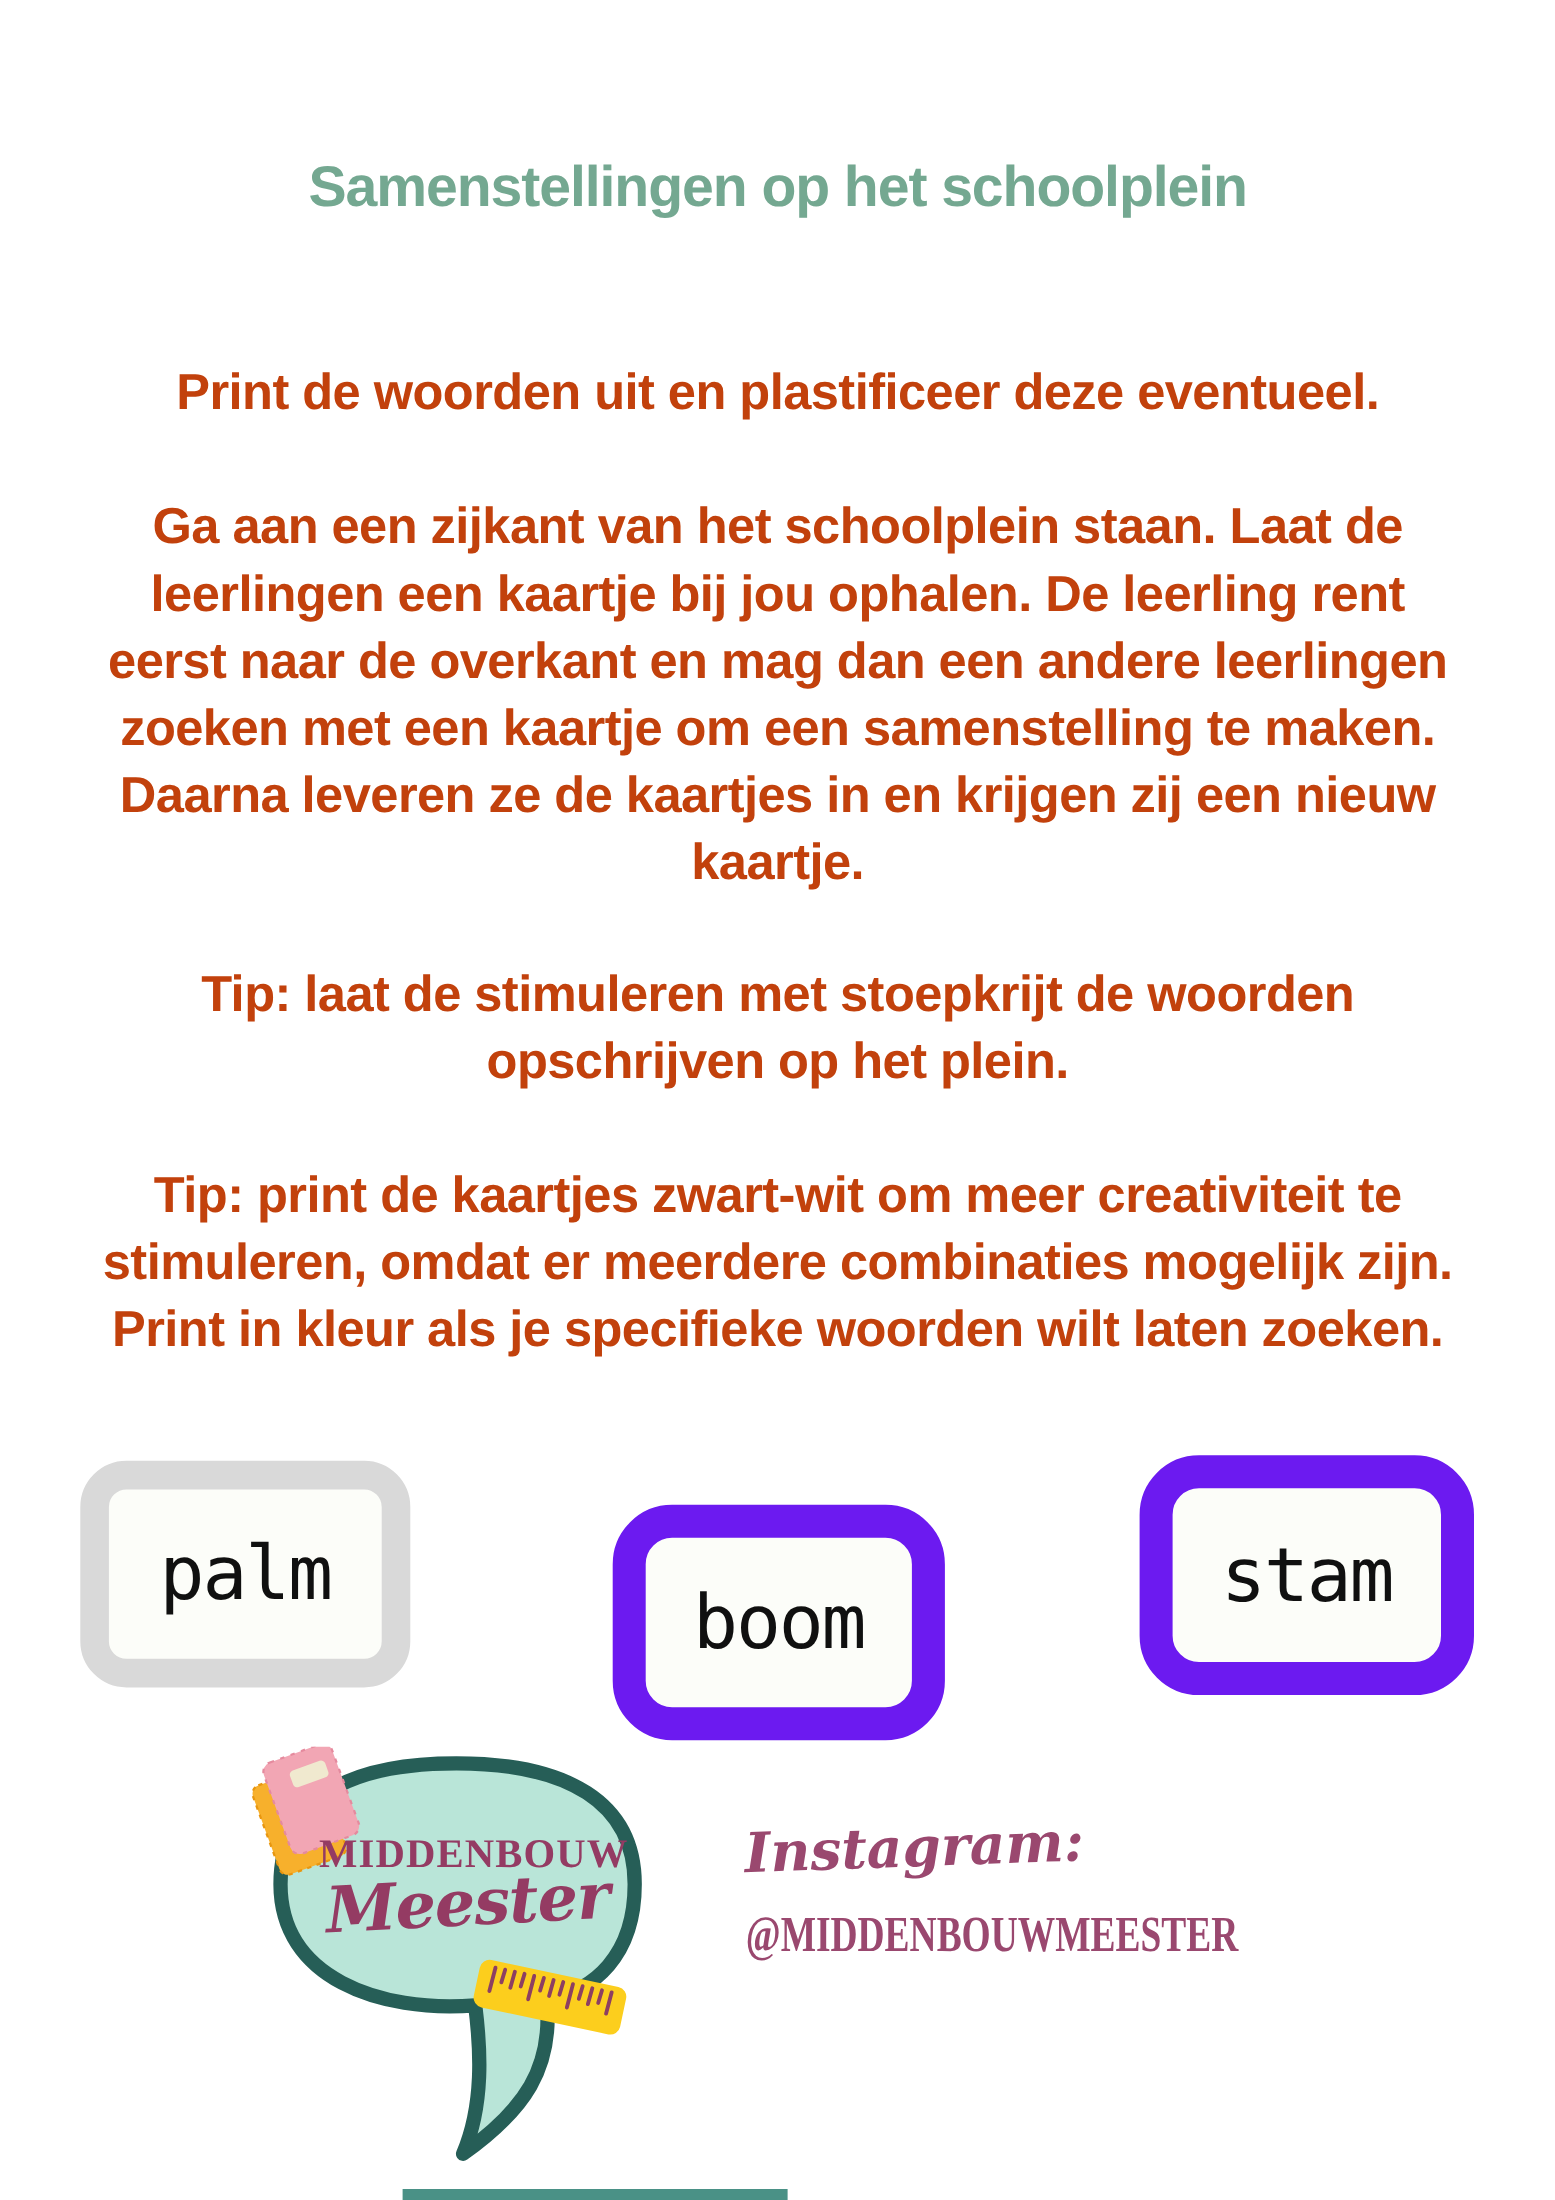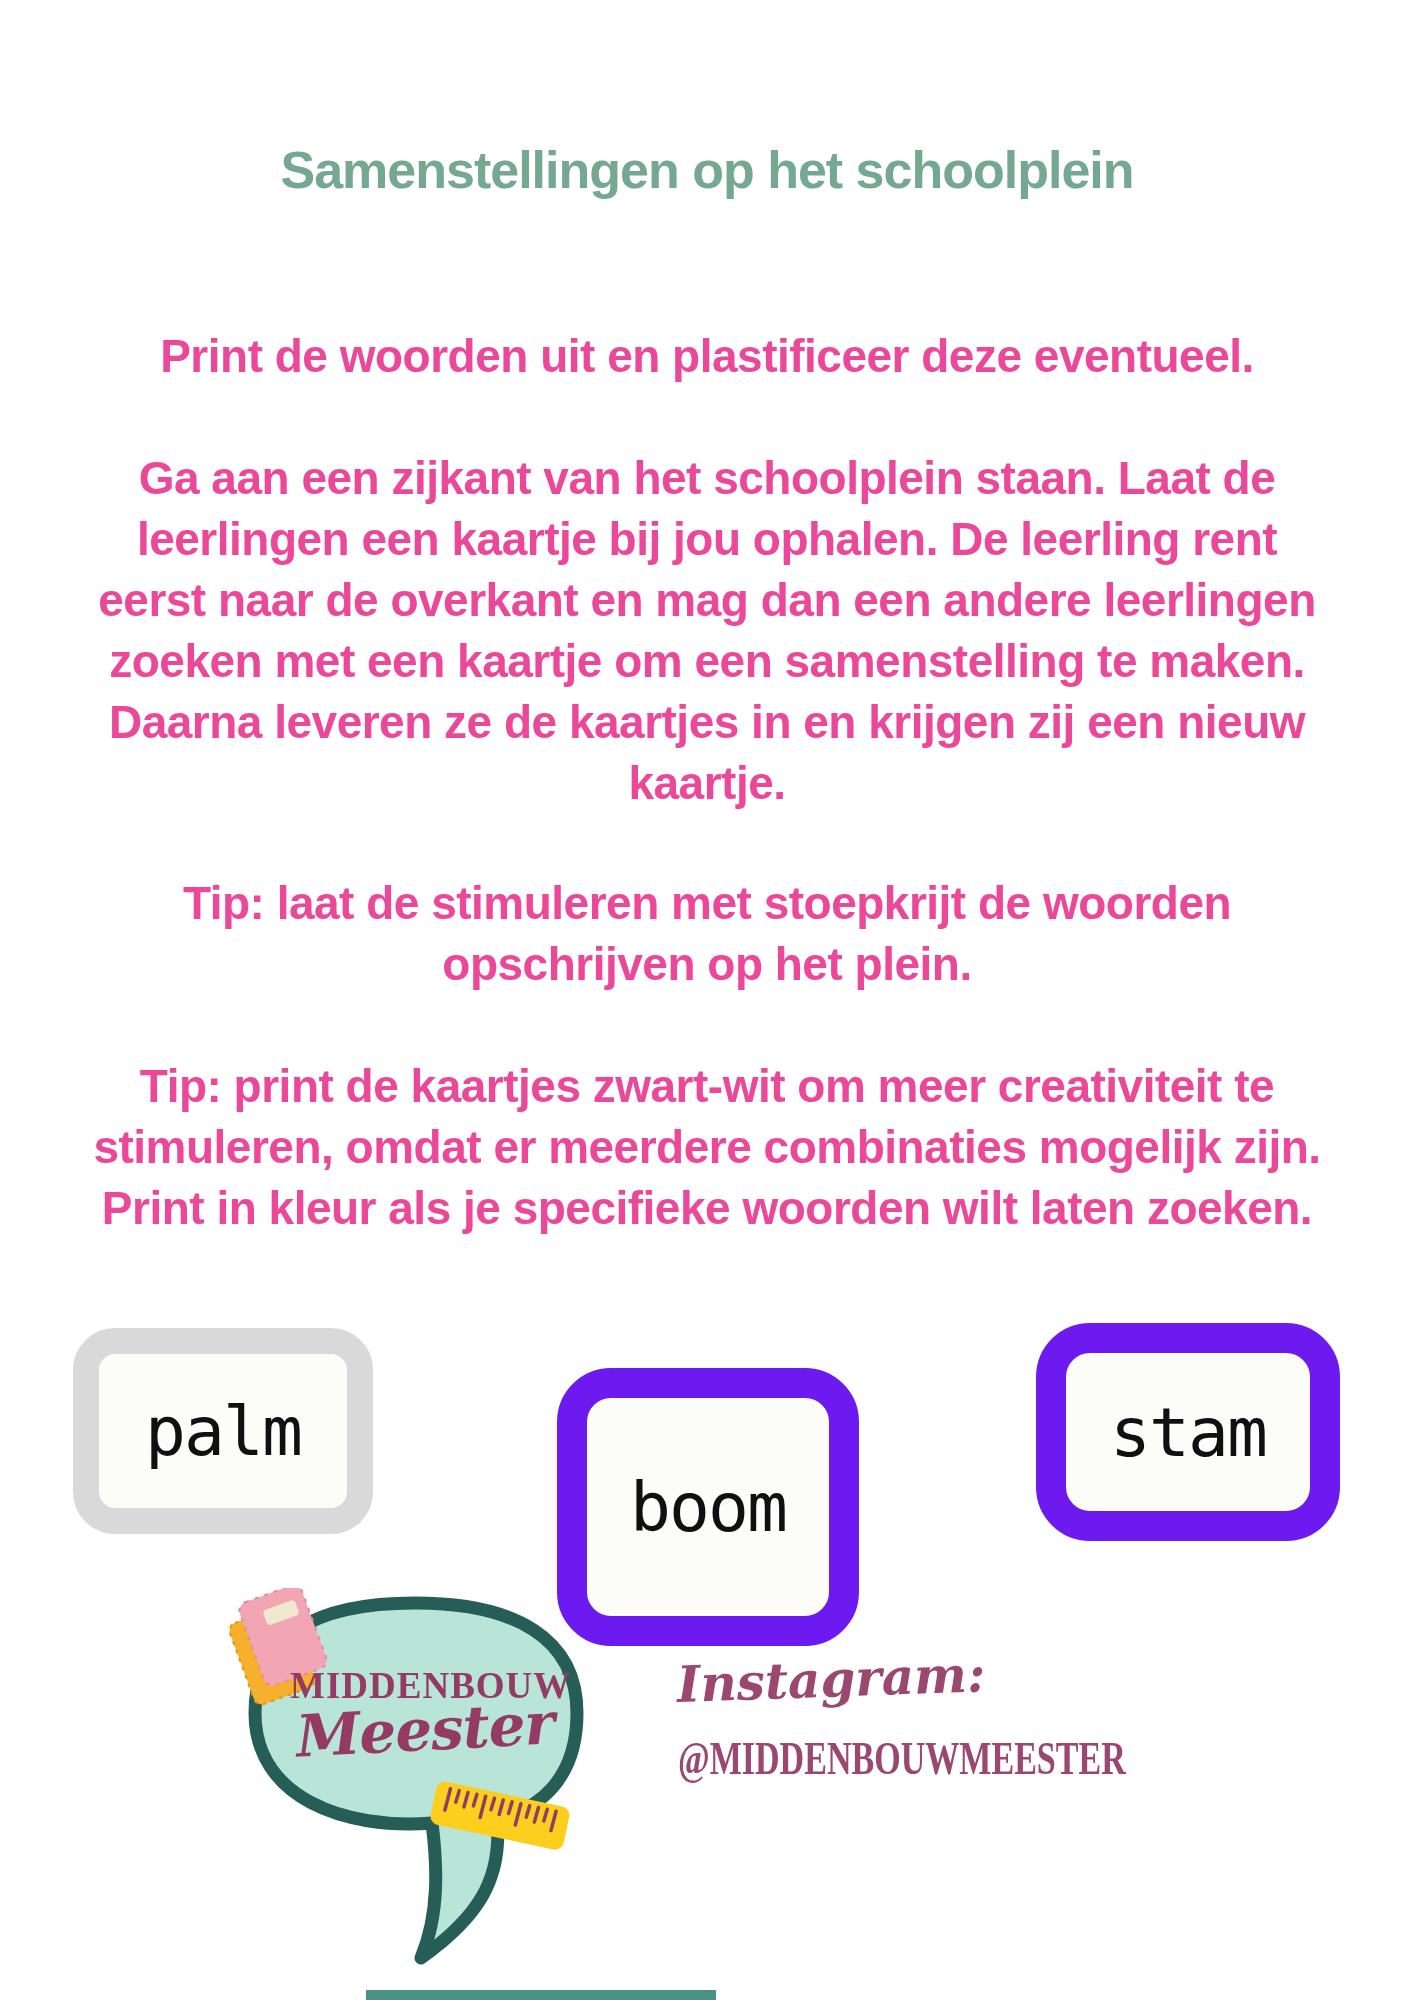--- a/index.html
+++ b/index.html
@@ -21,21 +21,21 @@
     color:#74a891;
   }
   .para {
     position:absolute; left:40px; right:40px;
     text-align:center;
     white-space:pre-line;
     font-weight:700;
     font-size:46px;
     line-height:61px;
     letter-spacing:-0.5px;
-    color:#ec4899;
+    color:#c2410c;
   }
   .para.p1 { top:326px; }
   .para.p2 { top:448px; }
   .para.p3 { top:873px; }
   .para.p4 { top:1056px; }
 
   .card {
     position:absolute;
     display:flex; align-items:center; justify-content:center;
     background:#fcfdf9;
@@ -44,21 +44,21 @@
     font-family:"DejaVu Sans Mono", monospace;
     font-size:68px;
     color:#101010;
     letter-spacing:-2px;
   }
   .card-palm {
     left:73px; top:1328px; width:300px; height:206px;
     border:26px solid #d9d9d9; border-radius:42px;
   }
   .card-boom {
-    left:557px; top:1368px; width:302px; height:278px;
+    left:557px; top:1368px; width:302px; height:214px;
     border:30px solid #6c1af0; border-radius:54px;
   }
   .card-stam {
     left:1036px; top:1323px; width:304px; height:218px;
     border:30px solid #6c1af0; border-radius:54px;
   }
 
   .logo { position:absolute; left:225px; top:1588px; width:400px; height:390px; }
   .logo svg { position:absolute; left:0; top:0; }
   .brand-top {

